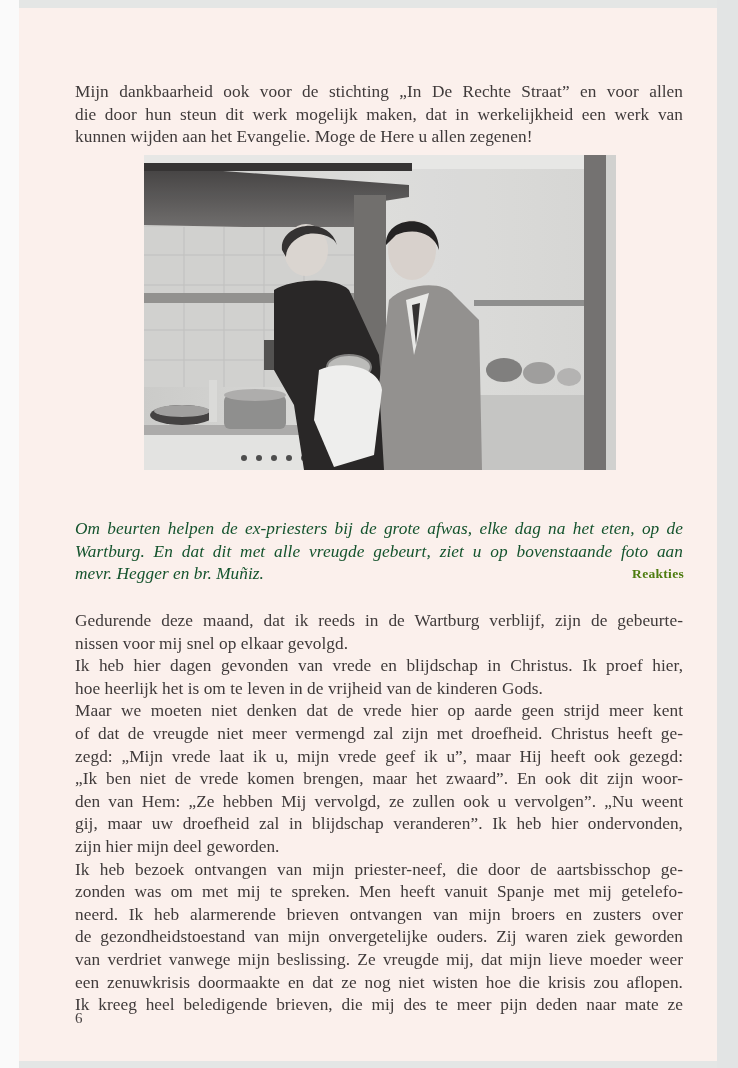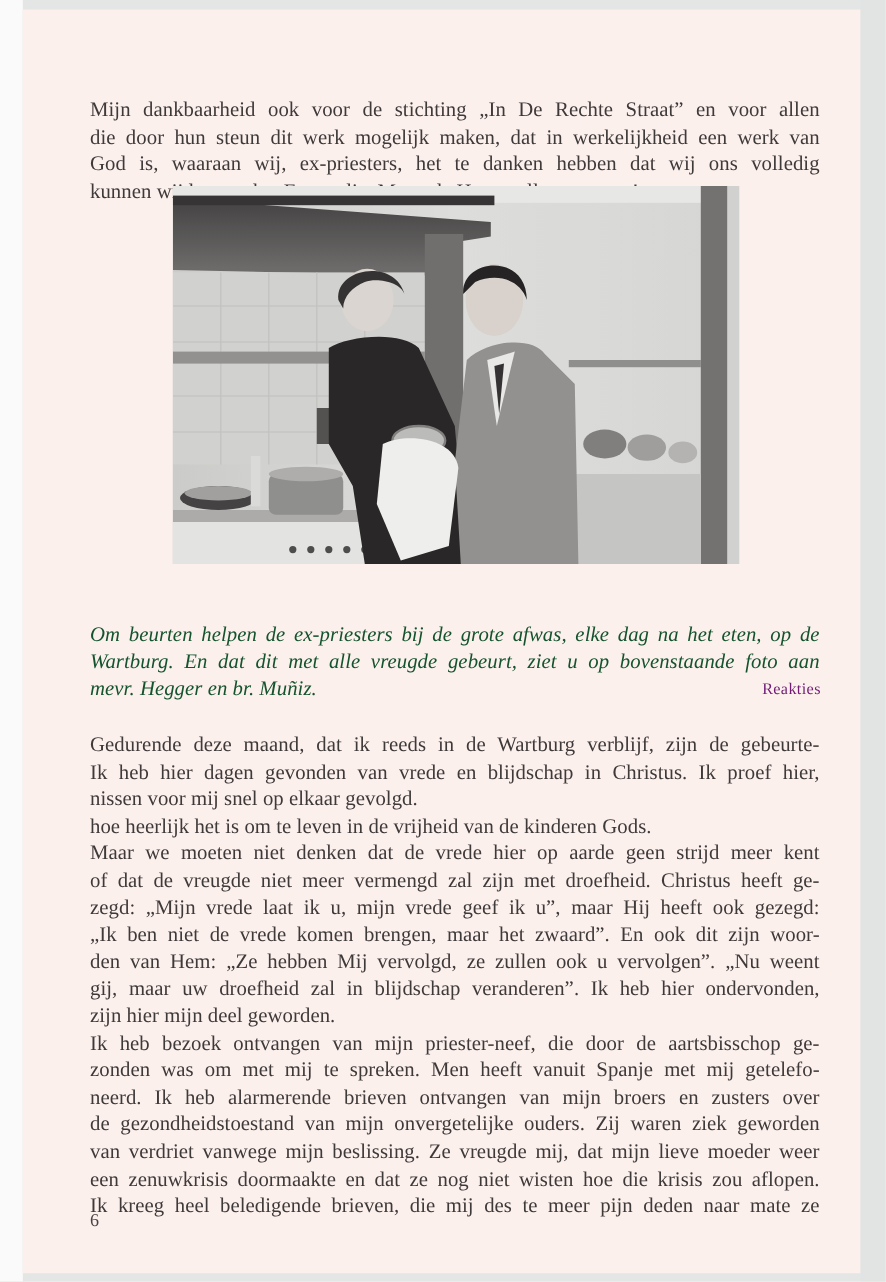--- a/index.html
+++ b/index.html
@@ -27,39 +27,38 @@
   .photo {
     position: absolute; left: 125px; top: 147px; width: 472px; height: 315px;
     background: #c8c8c6; overflow: hidden;
   }
   .photo svg { display: block; width: 100%; height: 100%; }
   .caption {
     top: 466px; font-style: italic; color: #14532d; font-size: 17.3px; line-height: 22.8px;
   }
   .section-title {
     position: absolute; left: 56px; width: 609px; top: 558px;
-    text-align: right; font-weight: normal; font-size: 13.5px; color: #701a75; letter-spacing: 0.3px;
+    text-align: right; font-weight: bold; font-size: 13.5px; color: #4d7c0f; letter-spacing: 0.3px;
   }
   .body-text { top: 558px; line-height: 22.55px; }
   .page-number {
     position: absolute; left: 56px; top: 1002px; font-size: 15px; color: #4a4545;
   }
 </style>
 </head>
 <body>
 
 <div class="left-strip"></div>
 <div class="right-shadow"></div>
 
 <div class="page">
 
   <div class="text intro">
     <span class="line">Mijn dankbaarheid ook voor de stichting „In De Rechte Straat” en voor allen</span>
     <span class="line">die door hun steun dit werk mogelijk maken, dat in werkelijkheid een werk van</span>
-    <span class="line">God is, waaraan wij, ex-priesters, het te danken hebben dat wij ons volledig</span>
     <span class="line last">kunnen wijden aan het Evangelie. Moge de Here u allen zegenen!</span>
   </div>
 
   <div class="photo" title="Black-and-white photo: a woman and a man doing the dishes in a kitchen">
     <svg viewBox="0 0 472 315" preserveAspectRatio="none">
       <defs>
         <linearGradient id="wall" x1="0" y1="0" x2="1" y2="0">
           <stop offset="0" stop-color="#c9c9c7"></stop>
           <stop offset="0.5" stop-color="#dcdcda"></stop>
           <stop offset="1" stop-color="#d3d3d1"></stop>
@@ -140,22 +139,22 @@
   <div class="text caption">
     <span class="line">Om beurten helpen de ex-priesters bij de grote afwas, elke dag na het eten, op de</span>
     <span class="line">Wartburg. En dat dit met alle vreugde gebeurt, ziet u op bovenstaande foto aan</span>
     <span class="line last">mevr. Hegger en br. Muñiz.</span>
   </div>
 
   <div class="section-title">Reakties</div>
 
   <div class="text body-text" id="body-lines">
       <span class="line">Gedurende deze maand, dat ik reeds in de Wartburg verblijf, zijn de gebeurte-</span>
+      <span class="line last">nissen voor mij snel op elkaar gevolgd.</span>
       <span class="line">Ik heb hier dagen gevonden van vrede en blijdschap in Christus. Ik proef hier,</span>
-      <span class="line last">nissen voor mij snel op elkaar gevolgd.</span>
       <span class="line last">hoe heerlijk het is om te leven in de vrijheid van de kinderen Gods.</span>
       <span class="line">Maar we moeten niet denken dat de vrede hier op aarde geen strijd meer kent</span>
       <span class="line">of dat de vreugde niet meer vermengd zal zijn met droefheid. Christus heeft ge-</span>
       <span class="line">zegd: „Mijn vrede laat ik u, mijn vrede geef ik u”, maar Hij heeft ook gezegd:</span>
       <span class="line">„Ik ben niet de vrede komen brengen, maar het zwaard”. En ook dit zijn woor-</span>
       <span class="line">den van Hem: „Ze hebben Mij vervolgd, ze zullen ook u vervolgen”. „Nu weent</span>
       <span class="line">gij, maar uw droefheid zal in blijdschap veranderen”. Ik heb hier ondervonden,</span>
       <span class="line last">zijn hier mijn deel geworden.</span>
       <span class="line">Ik heb bezoek ontvangen van mijn priester-neef, die door de aartsbisschop ge-</span>
       <span class="line">zonden was om met mij te spreken. Men heeft vanuit Spanje met mij getelefo-</span>

